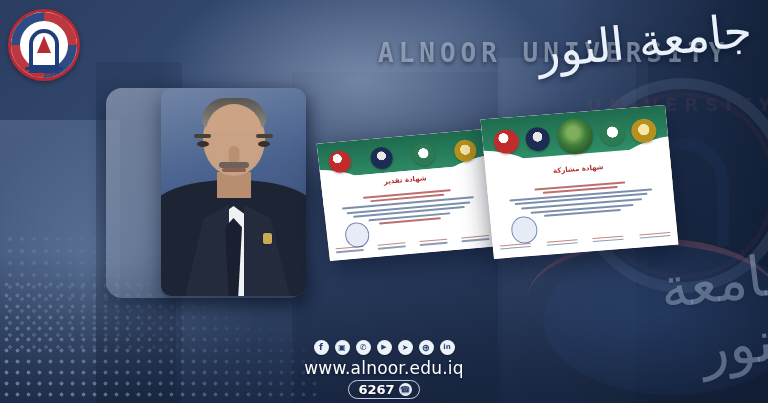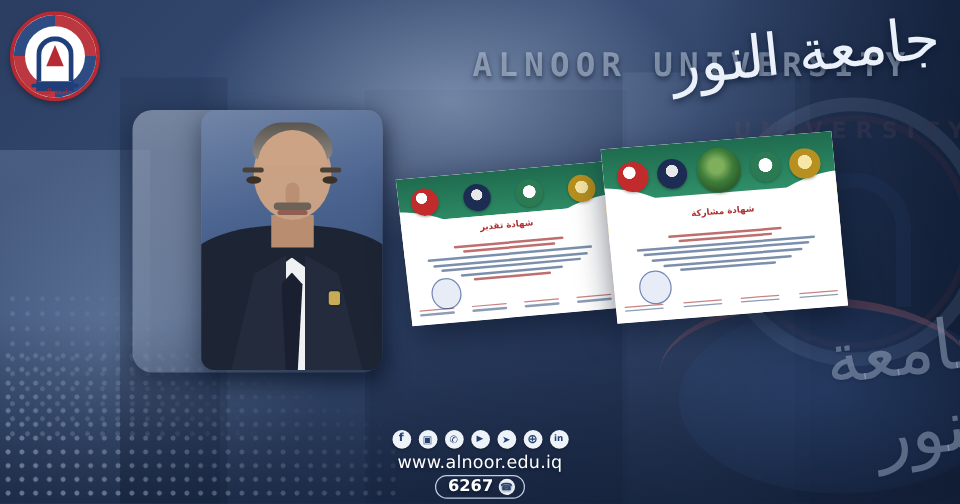--- a/index.html
+++ b/index.html
@@ -211,21 +211,21 @@
   .c-stamp{position:absolute;left:11%;bottom:9%;width:14%;padding-bottom:14%;border-radius:50%;
     border:1.6px solid rgba(40,70,140,.6);background:rgba(60,100,180,.12);}
 
   
   .footer{position:absolute;left:0;right:0;bottom:4px;text-align:center;}
   .socials{display:flex;gap:6px;justify-content:center;align-items:center;margin-bottom:3px;}
   .sico{width:15px;height:15px;border-radius:50%;background:#eef3fa;
     display:flex;align-items:center;justify-content:center;
     color:#23406e;font-size:9px;font-weight:700;line-height:1;
     box-shadow:0 1px 2px rgba(0,0,0,.35);}
-  .url{color:#ffffff;font-size:14px;letter-spacing:.2px;
+  .url{color:#ffffff;font-size:17px;letter-spacing:.2px;
     text-shadow:0 1px 3px rgba(8,18,40,.8);}
   .phone{display:inline-flex;align-items:center;gap:4px;margin-top:2px;
     border:1.4px solid rgba(225,235,250,.85);border-radius:12px;
     padding:1px 7px 1px 9px;color:#ffffff;font-size:13px;font-weight:700;
     text-shadow:0 1px 2px rgba(8,18,40,.7);justify-content:center;}
   .phone .pic{width:13px;height:13px;border-radius:50%;background:#eef3fa;
     display:flex;align-items:center;justify-content:center;color:#23406e;font-size:8px;}
 </style>
 </head>
 <body>

